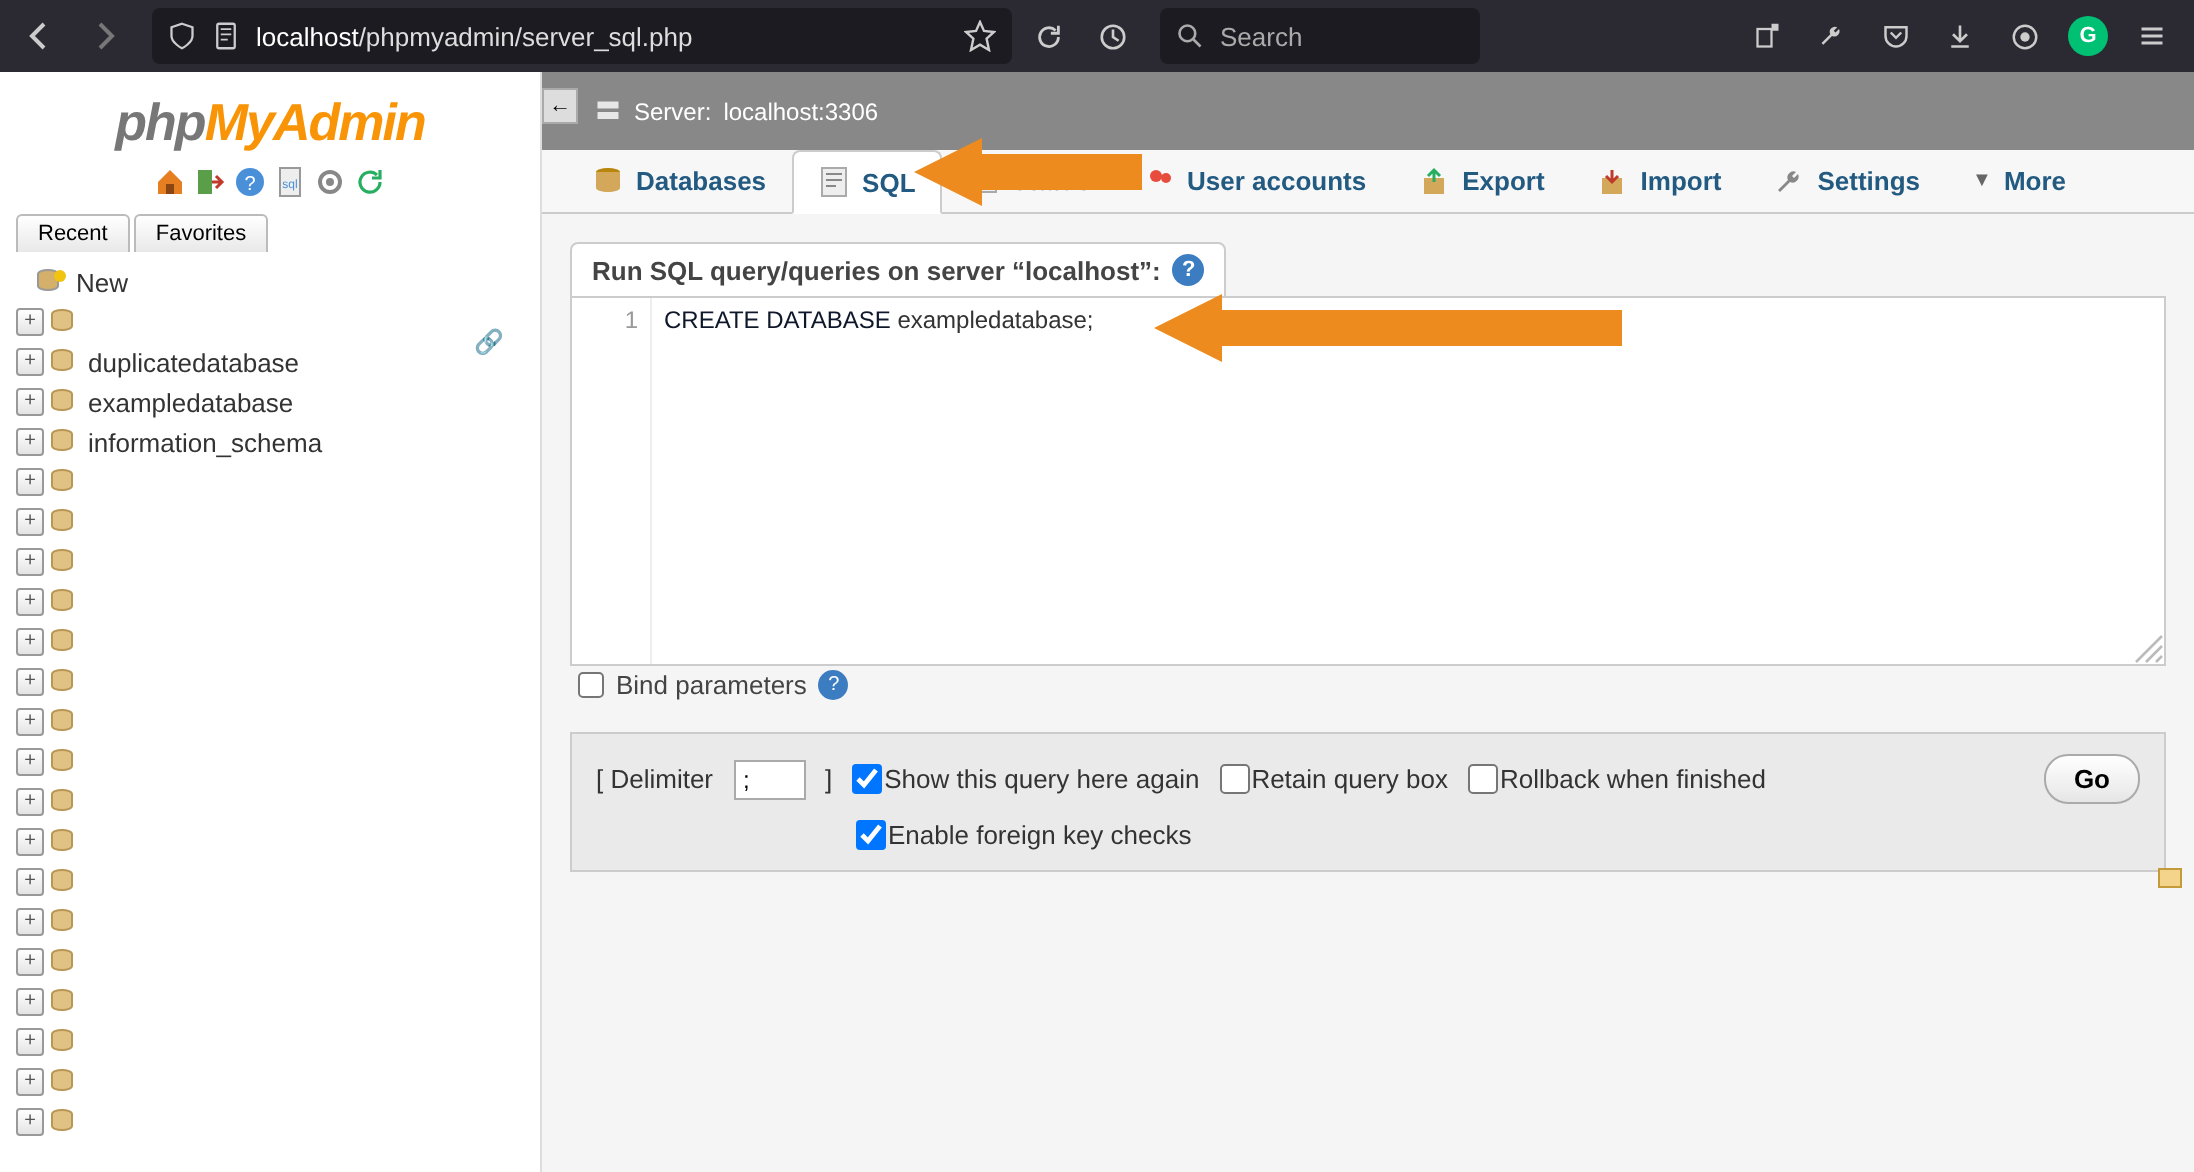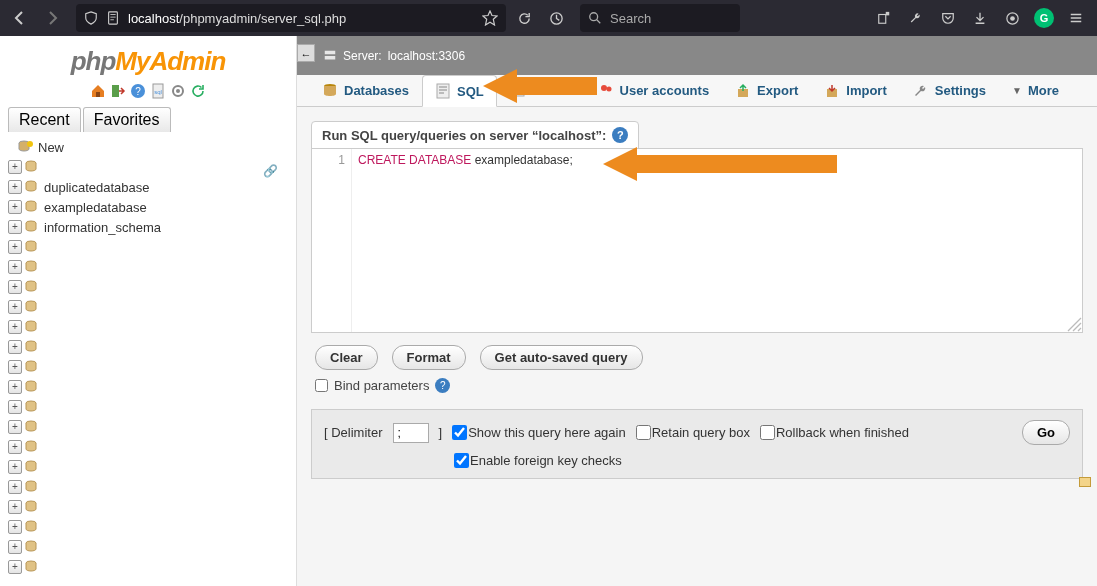--- a/index.html
+++ b/index.html
@@ -12,28 +12,28 @@
 .url-area .addr { color: #ddd; font-size: 13px; flex: 1; }
 .url-area .addr .host { color: #fff; }
 .search-area { display: flex; align-items: center; background: #1c1b22; border-radius: 4px; height: 28px; padding: 0 8px; gap: 8px; width: 160px; margin-left: 6px; color: #aaa; }
 .spacer { flex: 1; }
 .tool-icons { display: flex; gap: 2px; align-items: center; }
 .tool-icons .ic { width: 30px; height: 28px; display: flex; align-items: center; justify-content: center; color: #ccc; border-radius: 4px; cursor: pointer; }
 .circle-badge { width: 20px; height: 20px; border-radius: 50%; background: #00c073; color: #fff; display: flex; align-items: center; justify-content: center; font-size: 11px; font-weight: bold; }
 
 
 .app { display: flex; height: 550px; }
-.sidebar { width: 297px; background: #fff; border-right: 1px solid #ddd; position: relative; }
+.sidebar { width: 271px; background: #fff; border-right: 1px solid #ddd; position: relative; }
 .logo { text-align: center; padding: 10px 0 4px; }
 .logo-text { font-size: 26px; font-weight: bold; font-style: italic; letter-spacing: -1px; }
 .logo-text .p1 { color: #777; }
 .logo-text .p2 { color: #f89406; }
 .toolbar-icons { text-align: center; padding: 2px 0 6px; display: flex; justify-content: center; gap: 2px; }
 .toolbar-icons .ti { width: 18px; height: 18px; display: inline-block; }
-.tabs { display: flex; padding: 0 8px; font-size: 16px; }
+.tabs { display: flex; padding: 0 8px; font-size: 11px; }
 .tabs .tab { padding: 3px 10px; border: 1px solid #bbb; border-bottom: none; background: linear-gradient(#fff,#e8e8e8); border-radius: 3px 3px 0 0; margin-right: 2px; cursor: pointer; }
 .link-ic { position: absolute; right: 18px; top: 128px; color: #888; font-size: 12px; }
 
 .tree { padding: 8px 4px 4px 4px; font-size: 13px; color: #333; }
 .tree-row { display: flex; align-items: flex-start; height: 20px; padding-left: 4px; }
 .tree-row .pm { width: 14px; height: 14px; border: 1px solid #999; background: linear-gradient(#fff,#e4e4e4); font-size: 10px; line-height: 12px; text-align: center; color: #555; border-radius: 2px; margin-right: 2px; cursor: pointer; }
 .tree-row .dbic { width: 16px; height: 14px; margin-right: 4px; display: inline-flex; }
 .tree-row .lbl { cursor: pointer; }
 .dbsvg { width: 16px; height: 14px; }
 
@@ -48,21 +48,21 @@
 .main-tabs .mtab.active { background: #fff; border: 1px solid #ccc; border-bottom: 1px solid #fff; margin-bottom: -1px; }
 .main-tabs .mtab .ico { width: 16px; height: 16px; display: inline-flex; }
 
 .workarea { padding: 14px 14px; position: relative; }
 .query-title { display: inline-flex; align-items: center; gap: 6px; background: #fff; border: 1px solid #ccc; border-radius: 4px 4px 0 0; padding: 5px 10px; font-size: 13px; color: #444; font-weight: bold; }
 .query-title .help { width: 16px; height: 16px; border-radius: 50%; background: #3b7dc0; color: #fff; font-size: 11px; text-align: center; line-height: 16px; display: inline-block; }
 
 .editor { background: #fff; border: 1px solid #ccc; height: 185px; position: relative; font-family: monospace; font-size: 12px; margin-top: -1px; }
 .gutter { position: absolute; left: 0; top: 0; width: 40px; height: 100%; border-right: 1px solid #eee; background: #fff; color: #999; text-align: right; padding: 4px 6px 0 0; }
 .code { position: absolute; left: 46px; top: 4px; }
-.code .kw { color: #be185d; }
+.code .kw { color: #0f172a; }
 .code .txt { color: #333; }
 .resize-handle { position: absolute; right: 0; bottom: 0; width: 18px; height: 18px; }
 
 .btn-row { display: flex; gap: 14px; padding: 12px 4px 6px; align-items: center; }
 .btn { background: linear-gradient(#fff,#e6e6e6); border: 1px solid #aaa; border-radius: 12px; padding: 4px 14px; font-size: 13px; font-weight: bold; color: #333; cursor: pointer; }
 .chk-row { display: flex; align-items: center; gap: 6px; padding: 2px 4px 10px; font-size: 13px; color: #444; }
 
 .footer-box { background: #eaeaea; border: 1px solid #ccc; padding: 10px 12px; font-size: 13px; color: #333; margin-top: 6px; }
 .footer-row1 { display: flex; align-items: center; gap: 10px; }
 .delim-input { width: 36px; height: 20px; border: 1px solid #aaa; padding: 0 4px; font-size: 12px; }
@@ -511,25 +511,20 @@
         <span class="help">?</span>
       </div>
       <div class="editor">
         <div class="gutter"><span>1</span></div>
         <div class="code"><span class="kw">CREATE DATABASE</span><span class="txt"> exampledatabase;</span></div>
         <svg class="resize-handle" viewBox="0 0 18 18">
             <path d="M4 17L17 4M9 17L17 9M14 17l3-3" stroke="#bbb" stroke-width="1.3"></path>
           </svg>
       </div>
 
-      <div class="btn-row">
-        <button class="btn">Clear</button>
-        <button class="btn">Format</button>
-        <button class="btn">Get auto-saved query</button>
-      </div>
       <div class="chk-row">
         <input type="checkbox" style="">
         <span>Bind parameters</span>
         <span class="help" style="width:15px;height:15px;border-radius:50%;background:#3b7dc0;color:#fff;font-size:10px;text-align:center;line-height:15px;display:inline-block;">?</span>
       </div>
 
       <div class="footer-box">
         <div class="footer-row1">
           <span>[ Delimiter</span>
           <input class="delim-input" value=";" style="">

